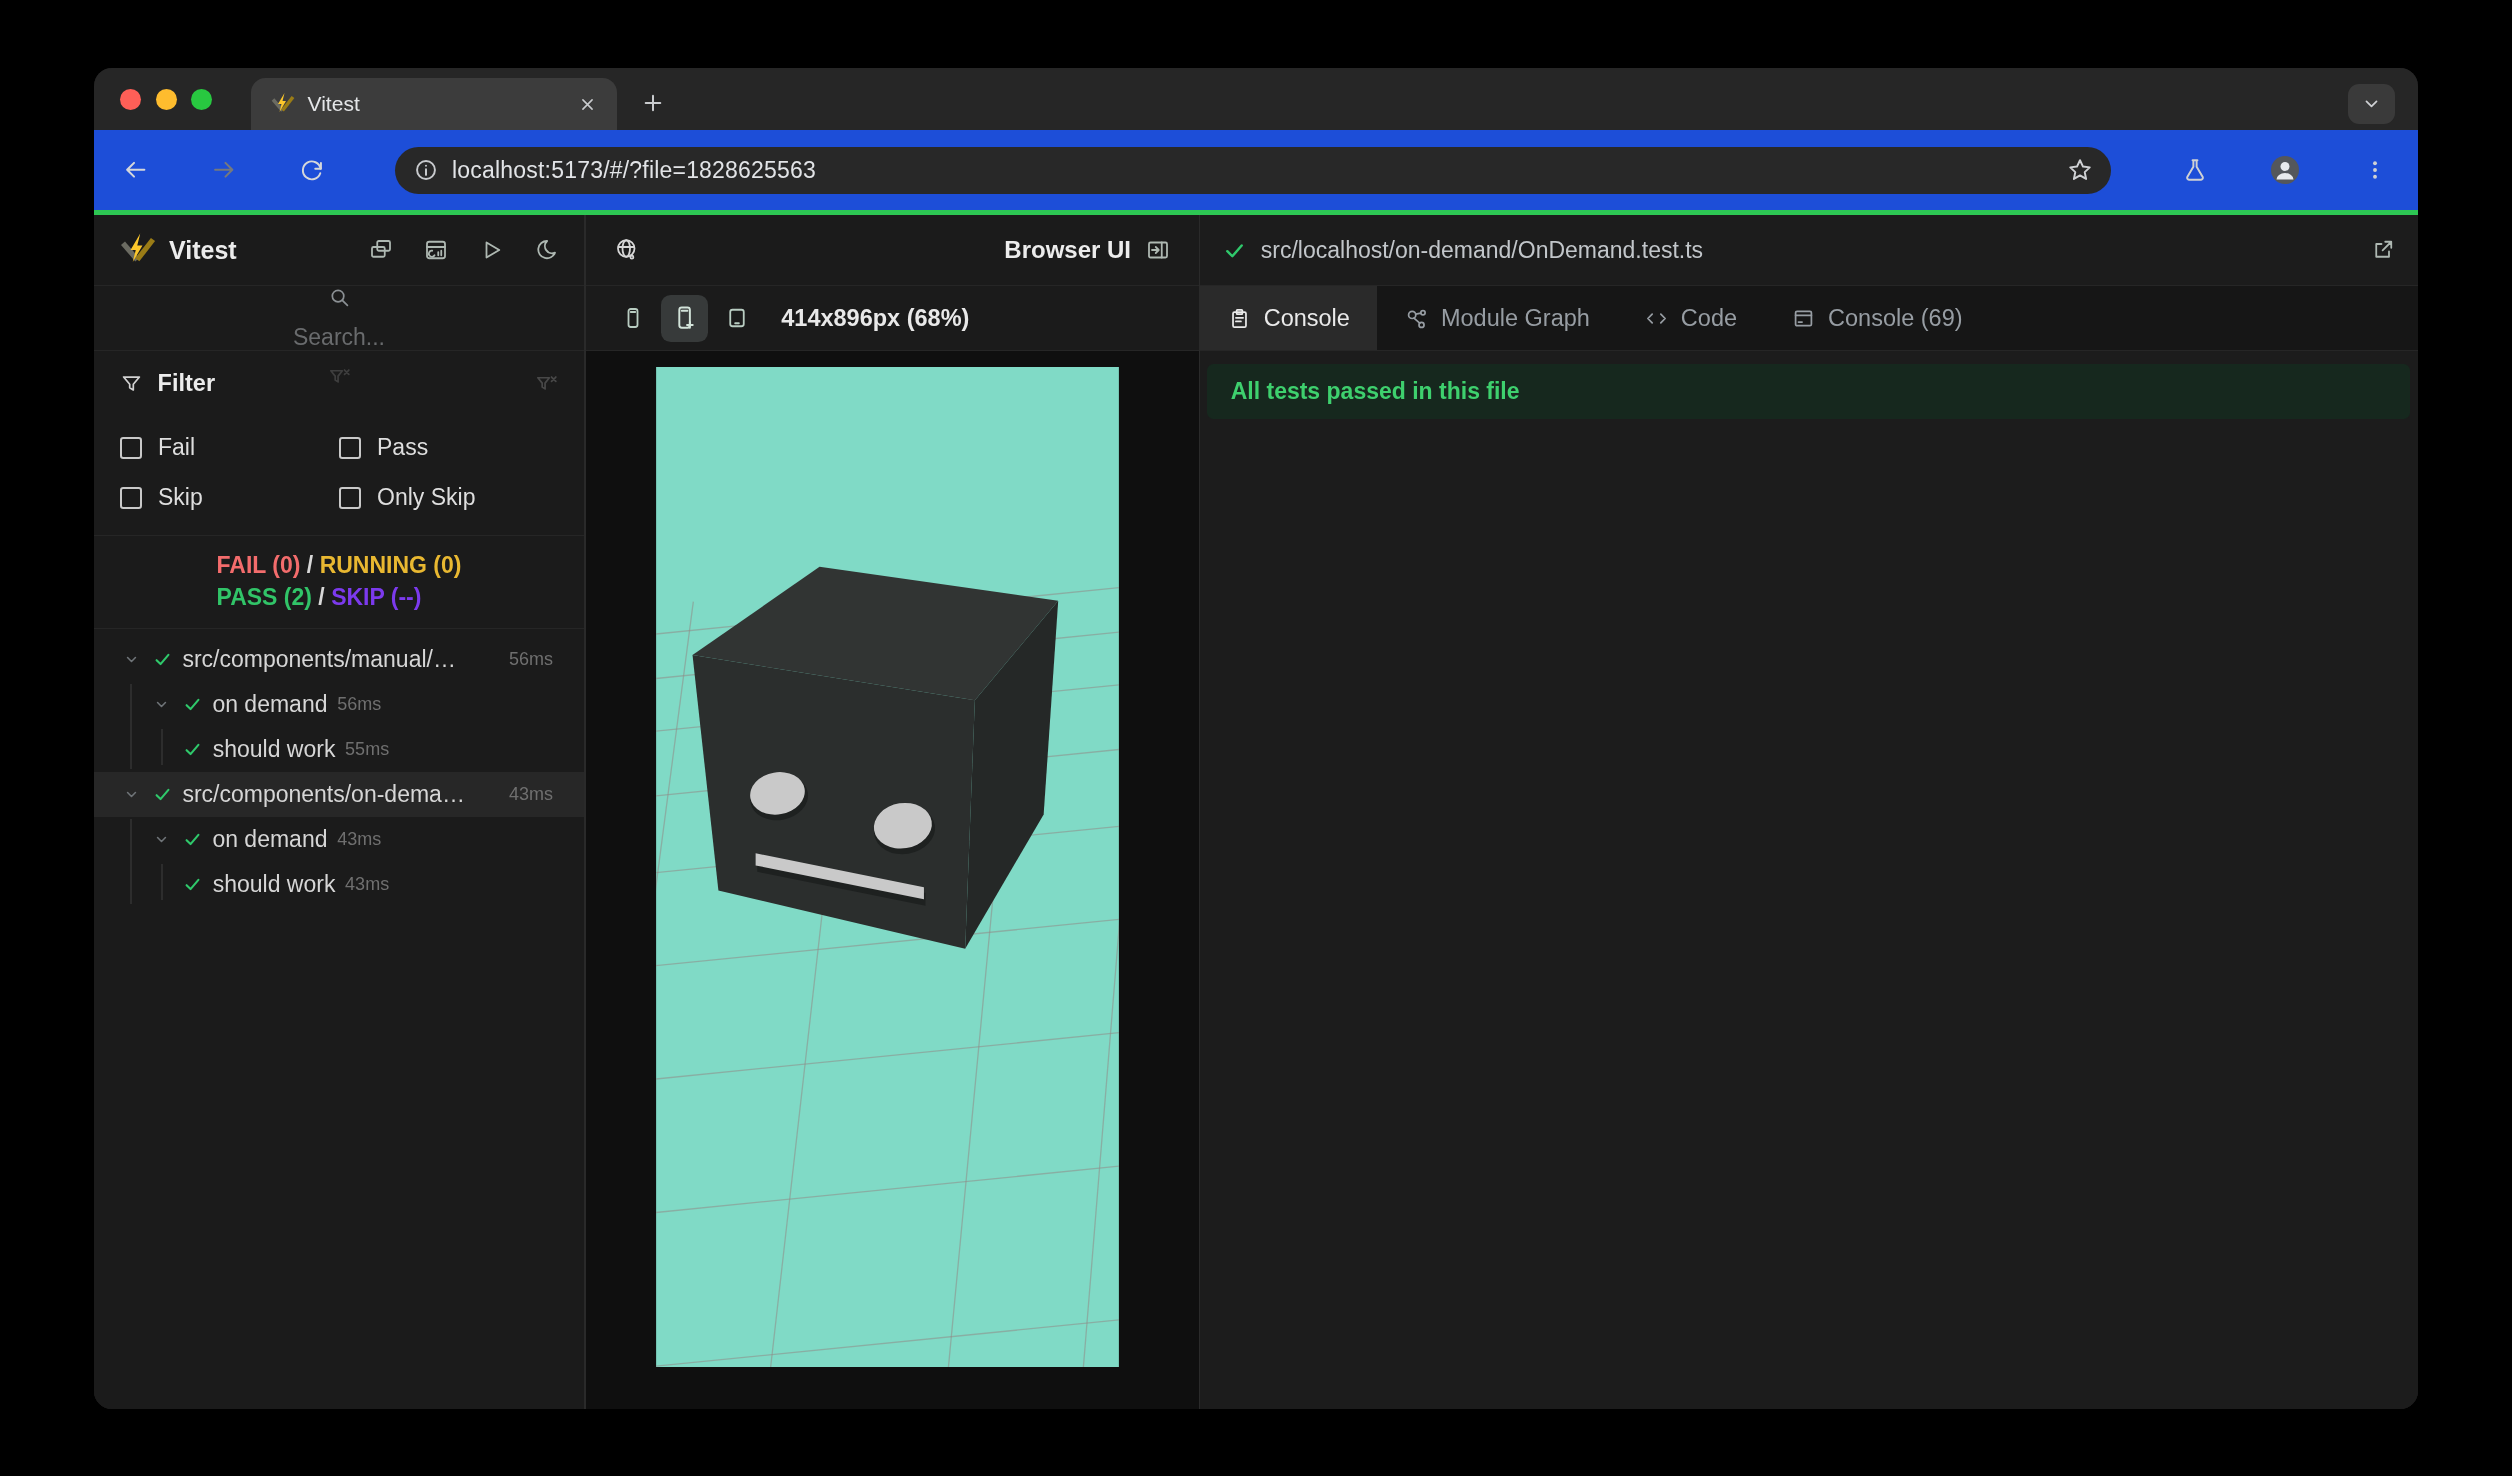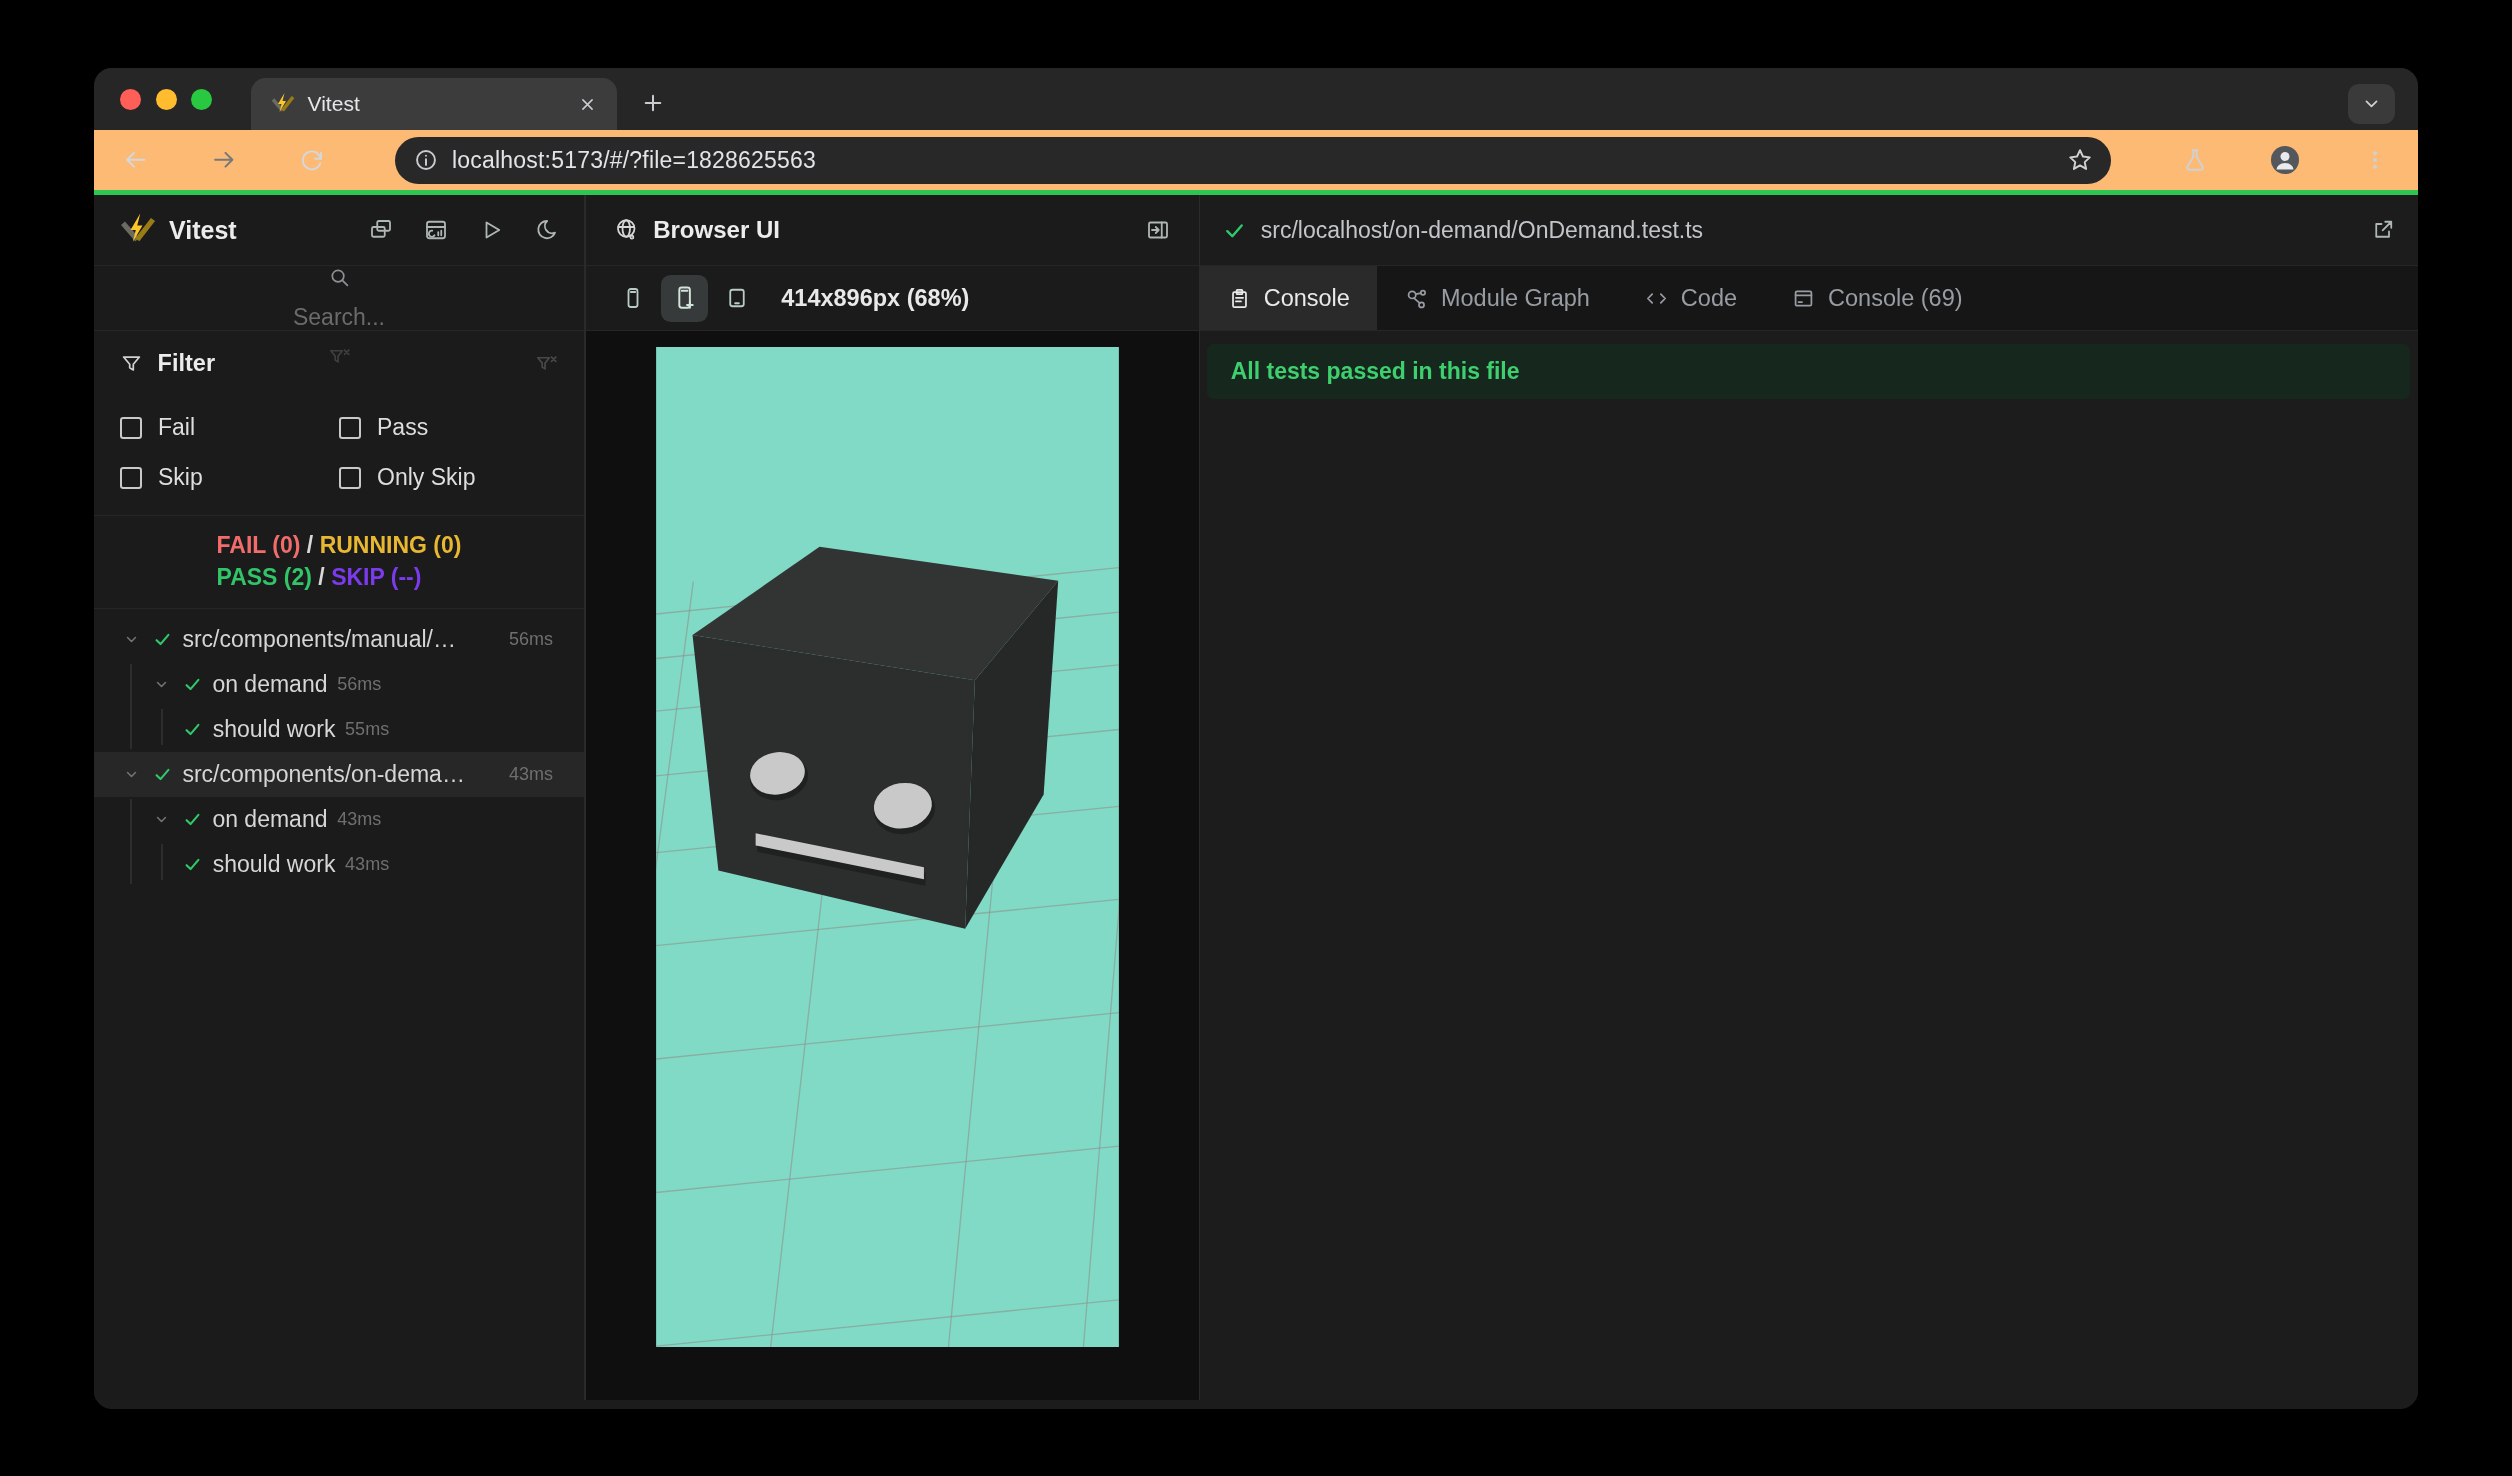--- a/index.html
+++ b/index.html
@@ -14,21 +14,21 @@
   .lights { display:flex; gap:14.6px; align-items:center; height:62px; padding:0 39px 0 26px; }
   .light { width:21px; height:21px; border-radius:50%; }
   .tab { width:366px; height:52px; background:#3c3c3c; border-radius:14.6px 14.6px 0 0; display:flex; align-items:center; padding:0 19.4px; gap:13px; }
   .tab-title { flex:1; font-size:21px; color:#e4e6e8; }
   .tabbtn { color:#c9cbce; display:flex; align-items:center; }
   .newtab { color:#c9cbce; margin:0 0 11.3px 23px; }
   .strip-spacer { flex:1; }
   .tabsearch { width:47px; height:40px; border-radius:11.3px; background:#3a3a3a; color:#cfd1d4; display:flex; align-items:center; justify-content:center; margin:0 23px 6.5px 0; }
 
   
-  .toolbar { height:60px; background:#fdba74; display:flex; align-items:center; padding:0 21px;gap:46px; }
+  .toolbar { height:80px; background:#1d4ed8; display:flex; align-items:center; padding:0 21px;gap:46px; }
   .navbtn { width:42px; height:42px; display:flex; align-items:center; justify-content:center; color:#d5d7da; }
   .navbtn.dim { color:#76797c; }
   .urlbar { flex:1; height:47px; background:#282828; border-radius:23.5px; margin:0 16px; display:flex; align-items:center; padding:0 18px; gap:13px; }
   .url-text { flex:1; font-size:23px; color:#e2e4e7; letter-spacing:0.2px; }
   .toolicon { width:44px; height:44px; display:flex; align-items:center; justify-content:center; color:#cfd1d4; }
 
   
   .page { height:1210px; background:#1c1c1c; border-top:5.7px solid #2dc653; display:flex; color:#d6d6d6; }
   .col-divider { width:1.6px; background:#2a2a2a; }
   .panel-head { height:71px; border-bottom:1.6px solid #262626; display:flex; align-items:center; }
@@ -62,21 +62,21 @@
   .tdur { font-size:18px; color:#6f6f6f; flex:none; }
   .trow.file { padding-left:27px; }
   .trow.file .tdur { padding-right:31px; }
   .trow.suite { padding-left:57px; }
   .trow.test { padding-left:88px; }
   .grp { position:relative; }
   .grp::before { content:''; position:absolute; left:36px; top:47px; bottom:3.2px; width:1.6px; background:#2d2d2d; }
   .grp::after  { content:''; position:absolute; left:67px; top:92px; bottom:6.5px; width:1.6px; background:#2d2d2d; }
 
   
-  .bpanel { width:613px; background:#1b1b1b; display:flex; flex-direction:column; }
+  .bpanel { width:613px; background:#1b1b1b; display:flex; flex-direction:column;text-align:right; }
   .b-head { padding:0 29px; gap:14.6px; }
   .b-title { font-size:24px; font-weight:bold; color:#ececec; flex:1; }
   .b-head .hicon { color:#aeb8b2; display:flex; }
   .b-tools { padding:0 24px; gap:4.9px; }
   .devbtn { width:47px; height:47px; border-radius:9.7px; display:flex; align-items:center; justify-content:center; color:#b9cdc2; }
   .devbtn.active { background:#373a3a; color:#d3e4da; }
   .vp-label { margin-left:16px; font-size:23.5px; font-weight:bold; color:#e9e9e9; }
   .b-view { flex:1; background:#0f0f0f; position:relative; }
   .scene { position:absolute; left:70px; top:16px; width:463px; height:1000px; }
 

